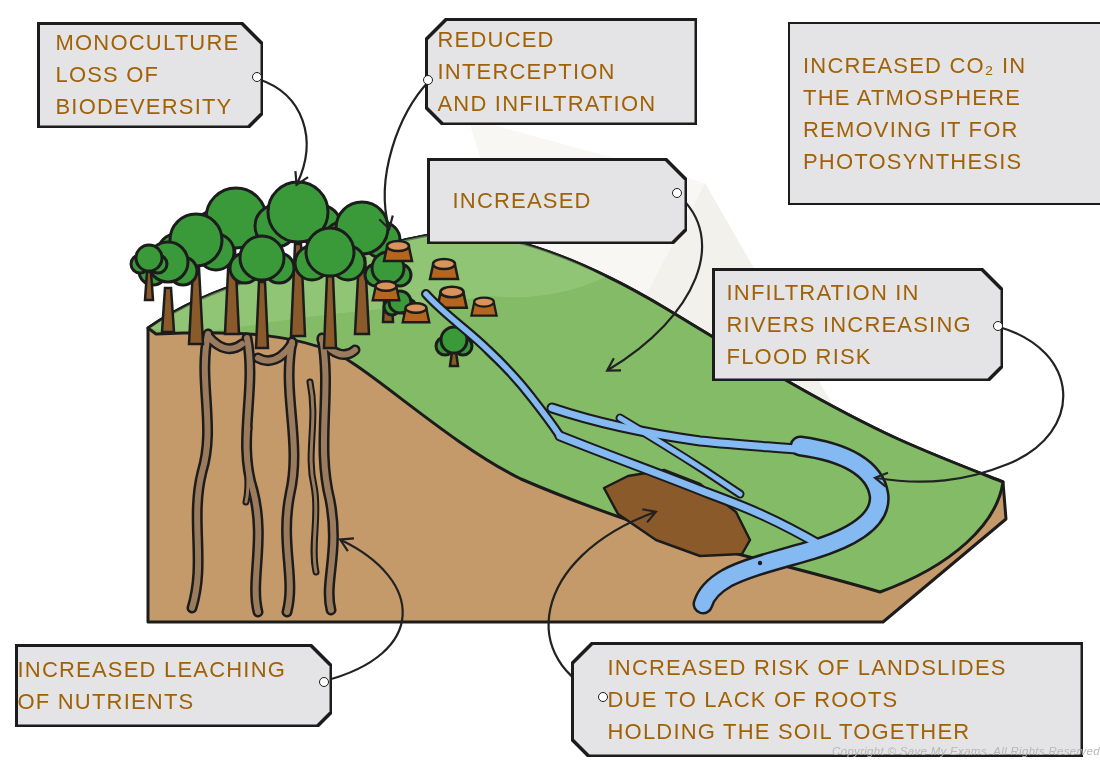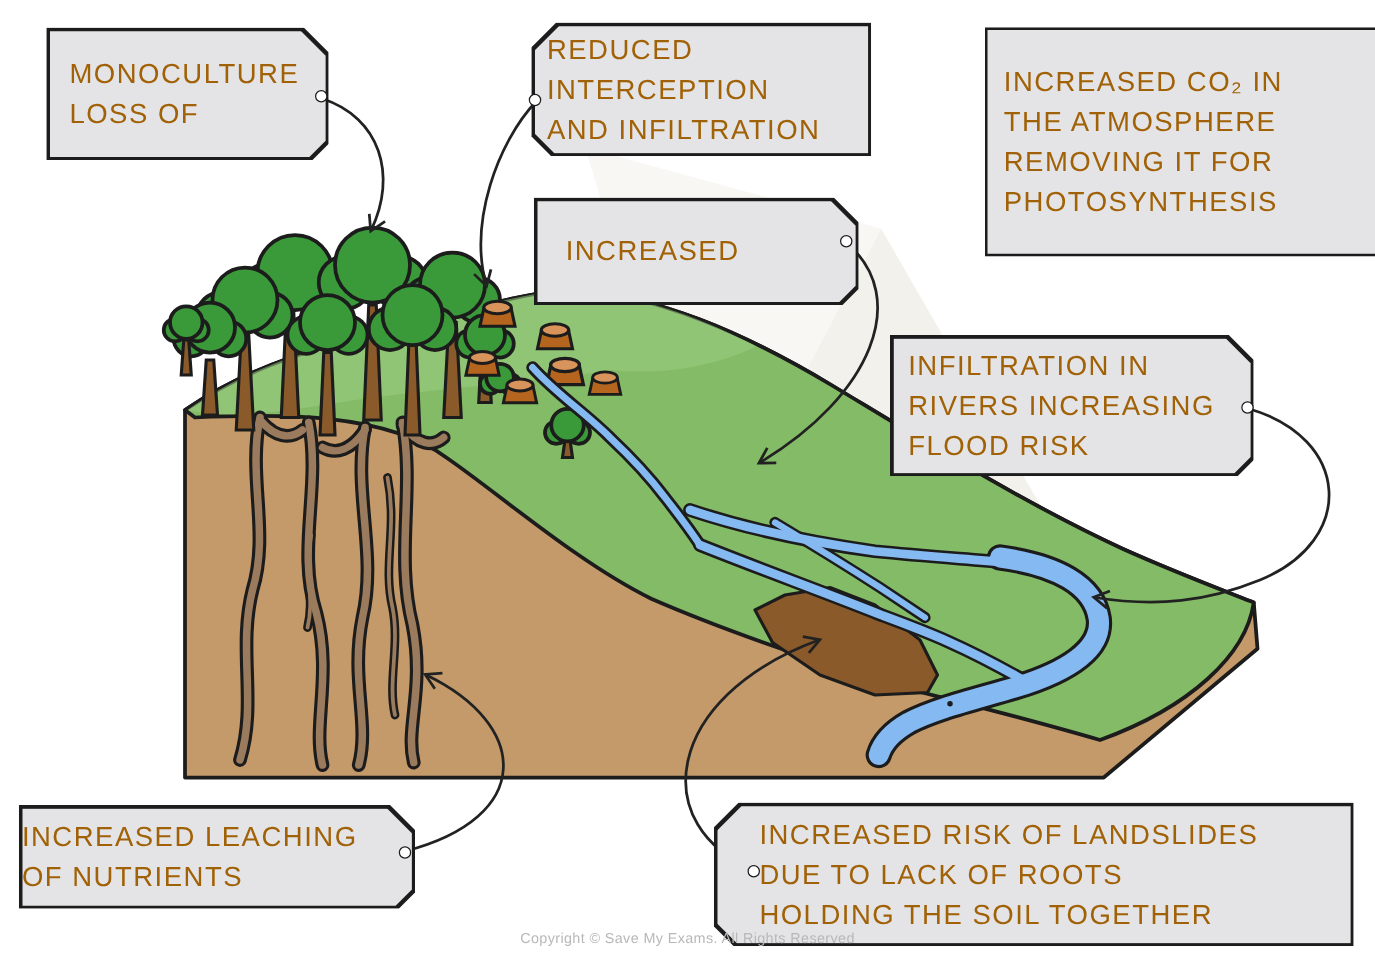--- a/index.html
+++ b/index.html
@@ -34,22 +34,22 @@
   }
   .tag-rect{background:var(--labelBg);border:2.5px solid var(--labelBorder);margin-left:36px;}
   .tag-rect > .tag-inner{background:transparent;inset:0;}
   
   .dot{
     position:absolute;z-index:3;width:8px;height:8px;border-radius:50%;
     background:#fff;border:1.6px solid var(--labelBorder);
     transform:translate(-50%,-50%);
   }
   .copyright{
-    position:absolute;left:0;right:0;top:745px;z-index:2;text-align:center;
-    font-size:11.5px;letter-spacing:.3px;color:var(--copyright);
+    position:absolute;left:0;right:0;top:745px;z-index:2;text-align:right;
+    font-size:11.5px;letter-spacing:.3px;color:var(--copyright);font-style:italic;
   }
 </style>
 </head>
 <body>
 
 <div class="stage">
 
   <svg class="scene" viewBox="0 0 1100 784">
     <defs>
       <marker id="ah" markerWidth="18" markerHeight="18" viewBox="-15 -9 18 18" refX="-1" refY="0" orient="auto" markerUnits="userSpaceOnUse">
@@ -227,20 +227,21 @@
       <path d="M999,327 C1080,350 1086,432 1008,464 C966,481 926,486 876,478" marker-end="url(#ah)"></path>
       <path d="M324,681 C428,654 424,580 341,540" marker-end="url(#ah)"></path>
       <path d="M604,696 C518,662 530,558 655,512" marker-end="url(#ah)"></path>
     </g>
   </svg>
 
   <div class="tag cut-r" style="left:37px;top:22px;width:226px;height:106px">
     <div class="tag-inner" style="padding-left:16px">
       <span class="ln">MONOCULTURE</span>
       <span class="ln">LOSS OF</span>
+      <span class="ln">BIODEVERSITY</span>
     </div>
   </div>
 
   <div class="tag cut-l" style="left:425px;top:18px;width:272px;height:107px">
     <div class="tag-inner" style="padding-left:10px">
       <span class="ln">REDUCED</span>
       <span class="ln">INTERCEPTION</span>
       <span class="ln">AND INFILTRATION</span>
     </div>
   </div>

